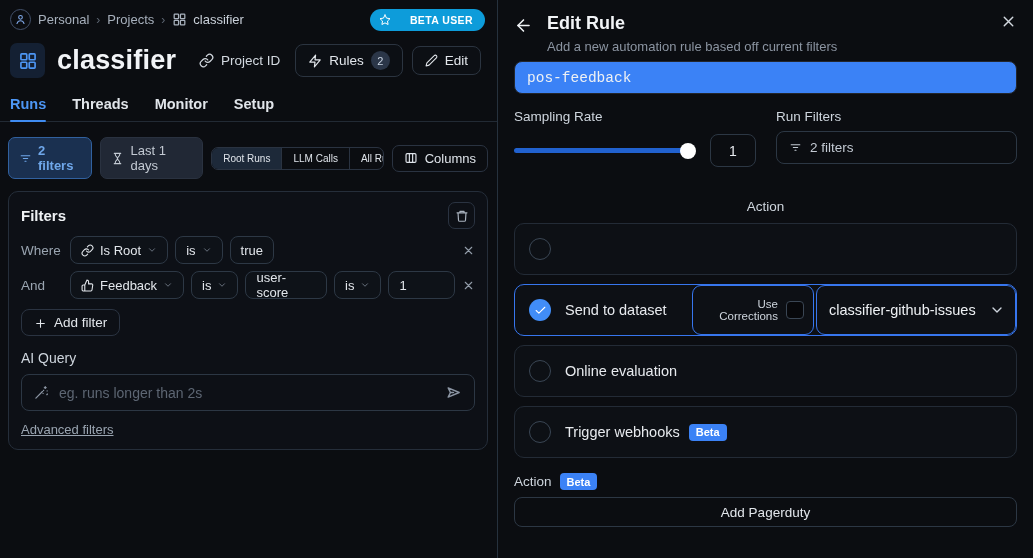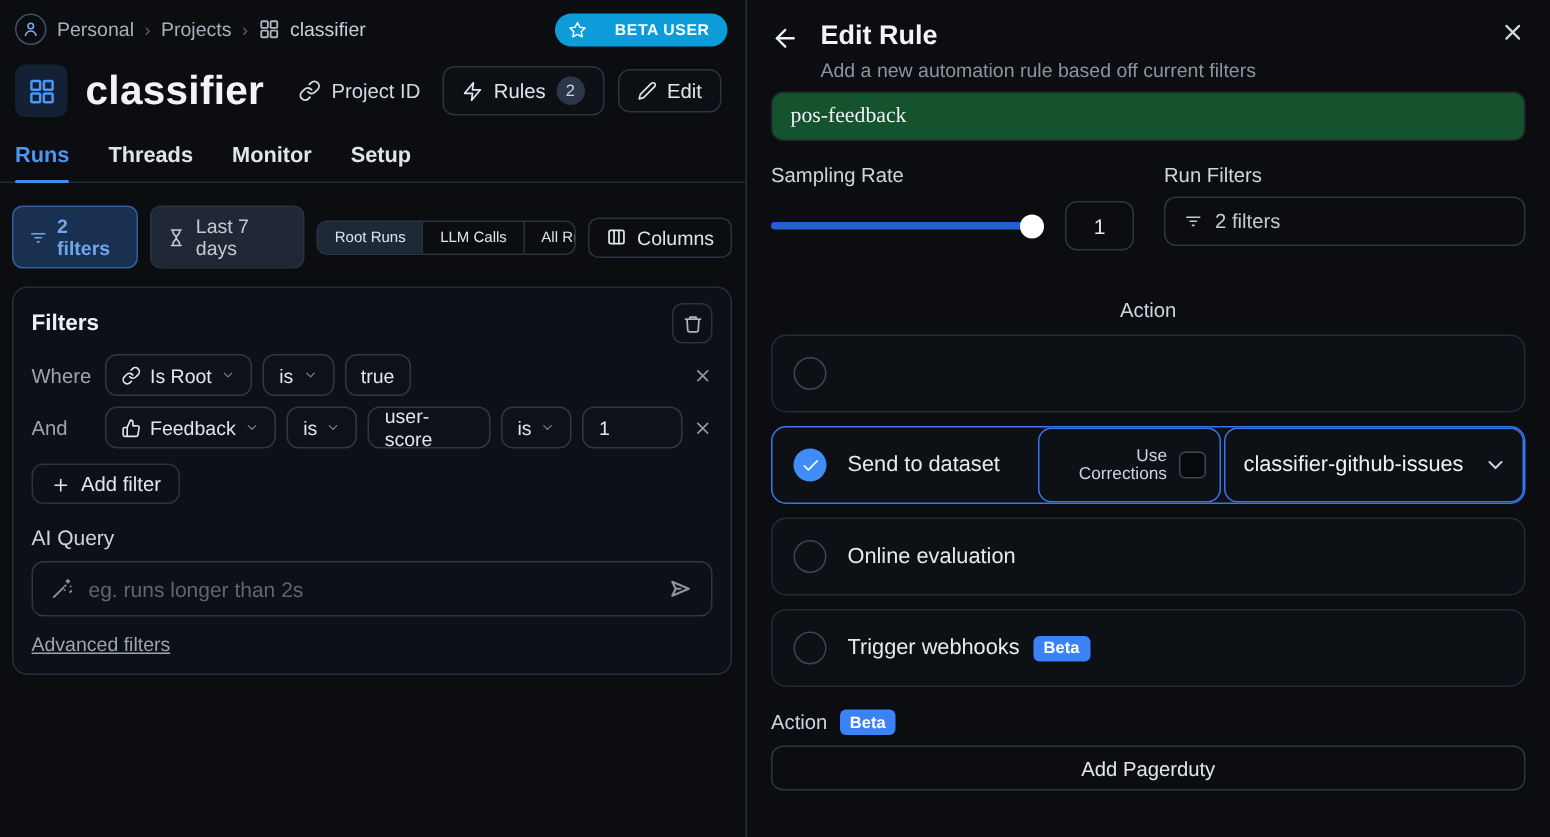--- a/index.html
+++ b/index.html
@@ -70,21 +70,21 @@
   .drawer { position:absolute; left:497px; top:0; width:536px; height:558px; background:#0b0d11; border-left:1px solid #26313d; padding:13px 16px 0 16px; }
   .d-head { display:flex; align-items:flex-start; }
   .back-btn { color:#eef1f4; margin-top:3px; cursor:pointer; flex:none; }
   .d-titles { margin-left:14px; }
   .d-title { font-size:18px; font-weight:bold; color:#f2f4f7; }
   .d-sub { margin-top:5px; font-size:13px; color:#8b94a1; }
   .close-btn { margin-left:auto; color:#d3d9e0; cursor:pointer; }
 
   .field-label { font-size:13.5px; color:#ced5dd; }
   .name-label { margin-top:14px; }
-  .name-input { margin-top:7px; width:100%; height:33px; background:#14532d; border:1px solid #23262c; border-radius:8px; color:#eef1f4; font-size:14.5px; padding:0 12px; font-family:Liberation Serif, serif; outline:none; }
+  .name-input { margin-top:7px; width:100%; height:33px; background:#3b82f6; border:1px solid #23262c; border-radius:8px; color:#eef1f4; font-size:14.5px; padding:0 12px; font-family:Liberation Mono, monospace; outline:none; }
 
   .sr-row { display:flex; margin-top:15px; }
   .sr-left { width:262px; flex:none; }
   .sr-controls { display:flex; align-items:center; gap:16px; margin-top:10px; }
   .slider { position:relative; width:180px; height:5px; border-radius:3px; background:#2161cf; }
   .slider-thumb { position:absolute; right:-2px; top:50%; transform:translateY(-50%); width:16px; height:16px; background:#fff; border-radius:50%; cursor:pointer; }
   .sr-value { width:46px; height:33px; border:1px solid #2c3744; border-radius:8px; display:flex; align-items:center; justify-content:center; color:#e7eaee; font-size:14px; }
   .rf-right { flex:1; }
   .rf-btn { margin-top:7px; height:33px; border:1px solid #2c3744; border-radius:8px; display:flex; align-items:center; gap:8px; padding:0 12px; color:#c3cad3; font-size:13.5px; cursor:pointer; }
 
@@ -201,21 +201,21 @@
           </svg>
       </span>
       <span>2 filters</span>
     </span>
     <span class="tb-date">
       <span>
         <svg width="13" height="13" viewBox="0 0 24 24">
             <path d="M6 2.5h12M6 21.5h12M8 2.5v2.5c0 3 4 4 4 7s-4 4-4 7v2.5M16 2.5v2.5c0 3-4 4-4 7s4 4 4 7v2.5"></path>
           </svg>
       </span>
-      <span>Last 7 days</span>
+      <span>Last 1 days</span>
     </span>
     <span class="seg-group">
       <span class="seg active">Root Runs</span>
       <span class="seg">LLM Calls</span>
       <span class="seg seg-clip">All Runs</span>
     </span>
     <span class="tb-columns">
       <span>
         <svg width="14" height="14" viewBox="0 0 24 24">
             <rect x="3.5" y="4.5" width="17" height="15" rx="2"></rect>

